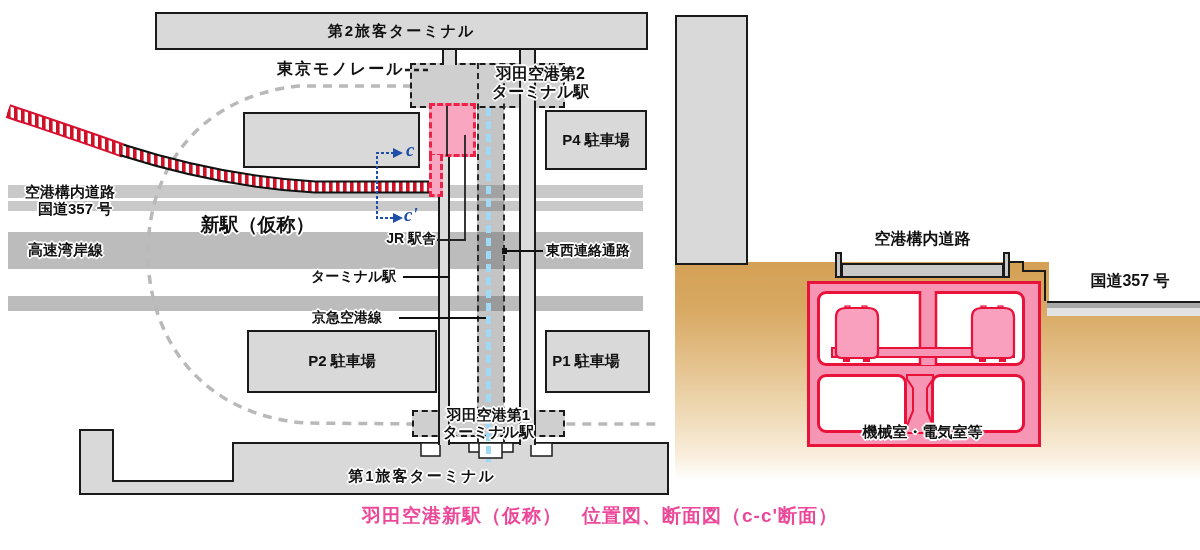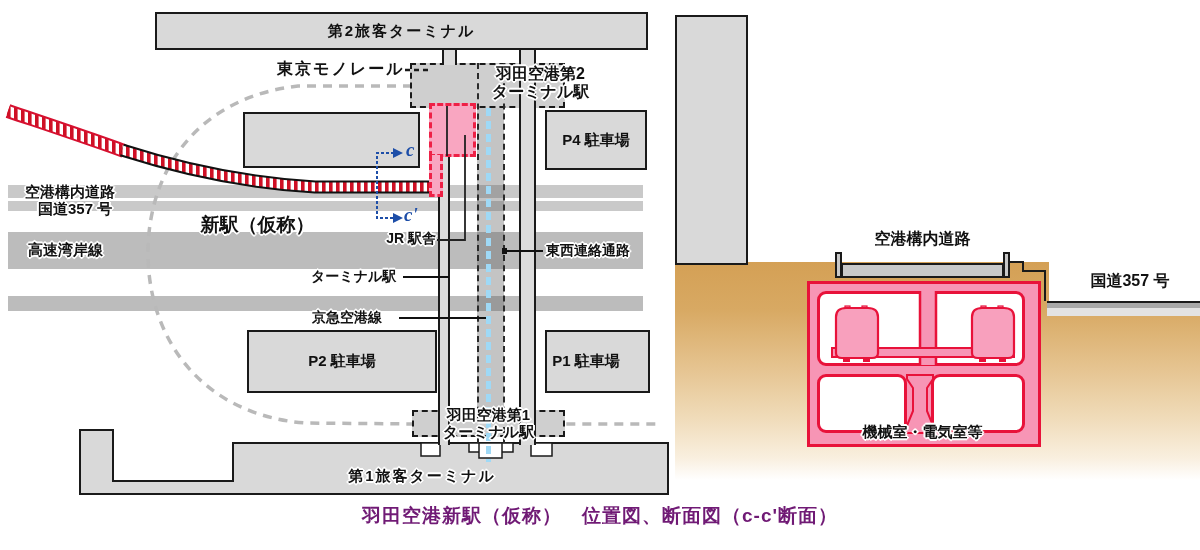--- a/index.html
+++ b/index.html
@@ -19,21 +19,21 @@
   .cc{position:absolute;font-family:"Liberation Serif","DejaVu Serif",serif;
       font-style:italic;font-weight:700;font-size:19px;color:#1d4ea8;}
   .vdash{position:absolute;width:0;border-left:2px dashed #2a2a2a;}
   .railpair{position:absolute;background:#dcdcdc;border-left:2px solid #1a1a1a;
             border-right:2px solid #1a1a1a;box-sizing:border-box;}
   .bluedash{position:absolute;width:5px;
             background:repeating-linear-gradient(to bottom,#9fd9f6 0 8px,rgba(0,0,0,0) 8px 13px);}
   .pink{position:absolute;background:#f9a6c1;border:3px dashed #ee2146;box-sizing:border-box;}
   .room{position:absolute;background:#fff;border:3px solid #e8123a;border-radius:9px;box-sizing:border-box;}
   .caption{position:absolute;left:0;right:0;top:503px;text-align:center;
-           font-size:19px;font-weight:600;color:#701a75;letter-spacing:1px;}
+           font-size:19px;font-weight:600;color:#ec4899;letter-spacing:1px;}
   svg{position:absolute;overflow:visible;}
 </style>
 </head>
 <body>
 
 <div class="stage">
 
   <div class="band band-light" style="top:185px;height:13px;"></div>
   <div class="band band-light" style="top:201px;height:10px;"></div>
   <div class="band band-mid" style="top:232px;height:37px;"></div>

